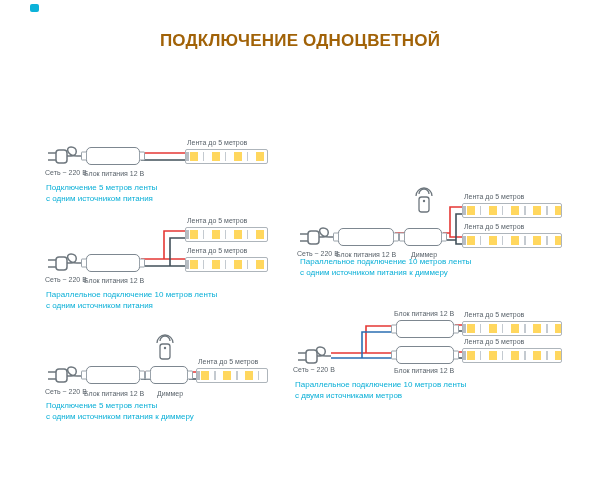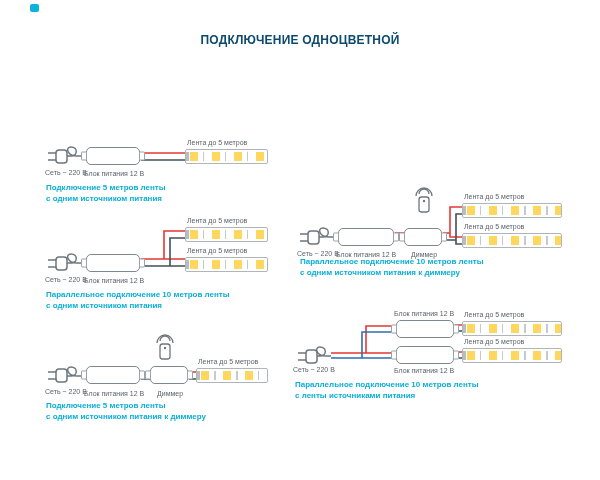--- a/index.html
+++ b/index.html
@@ -1,34 +1,34 @@
 <!DOCTYPE html>
 <html><head>
 <meta charset="utf-8">
 <style>
   html,body{margin:0;padding:0;background:#fff;}
   .page{position:relative;width:600px;height:480px;background:#ffffff;overflow:hidden;
         font-family:"Liberation Sans",sans-serif;}
   .corner-mark{position:absolute;left:30px;top:4px;width:9px;height:8px;background:#0cb2d9;border-radius:2px;}
-  .title{position:absolute;top:28px;left:0;width:100%;text-align:center;font-size:12px;
-         font-weight:700;color:#0c4a6e;line-height:25px;letter-spacing:0.2px;}
+  .title{position:absolute;top:28px;left:0;width:100%;text-align:center;font-size:17px;
+         font-weight:700;color:#a16207;line-height:25px;letter-spacing:0.2px;}
   .wires{position:absolute;left:0;top:0;}
   .box{position:absolute;background:#fff;border:1.5px solid #7d8790;border-radius:5px;box-sizing:border-box;}
   .box::before,.box::after{content:"";position:absolute;top:50%;transform:translateY(-50%);
          width:4px;height:7px;background:#fff;border:1.5px solid #9aa3ab;border-radius:1px;}
   .box::before{left:-6px;}
   .box::after{right:-6px;}
   .strip{position:absolute;height:15px;background-color:#fff;border:1px solid #aeb5bb;border-radius:2px;
          box-sizing:border-box;
          background-image:repeating-linear-gradient(90deg,transparent 0 4px,#ffd75e 4px 12px,
             transparent 12px 17px,#c4cad0 17px 18.5px,transparent 18.5px 22px);
          background-size:100% 9px;background-position:0 50%;background-repeat:no-repeat;}
   .strip::before{content:"";position:absolute;left:0;top:2px;bottom:2px;width:3px;background:#b7bdc3;}
   .lbl{position:absolute;font-size:7px;color:#59626a;white-space:nowrap;}
-  .caption{position:absolute;font-size:8px;line-height:10.5px;font-weight:700;color:#09afd7;white-space:nowrap;}
+  .caption{position:absolute;font-size:8px;line-height:10.5px;font-weight:400;color:#09afd7;white-space:nowrap;}
 </style>
 </head>
 <body>
 
 <div class="page">
 
   <div class="corner-mark"></div>
 
   <div class="title">
     <div>ПОДКЛЮЧЕНИЕ ОДНОЦВЕТНОЙ</div>
@@ -158,16 +158,16 @@
   <div class="box" style="left:396px;top:346px;width:58px;height:18px"></div>
   <div class="strip" style="left:462px;top:321px;width:100px"></div>
   <div class="strip" style="left:462px;top:348px;width:100px"></div>
   <div class="lbl" style="left:394px;top:310px">Блок питания 12 В</div>
   <div class="lbl" style="left:394px;top:367px">Блок питания 12 В</div>
   <div class="lbl" style="left:464px;top:311px">Лента до 5 метров</div>
   <div class="lbl" style="left:464px;top:338px">Лента до 5 метров</div>
   <div class="lbl" style="left:293px;top:366px">Сеть ~ 220 В</div>
   <div class="caption" style="left:295px;top:380px">
     <div>Параллельное подключение 10 метров ленты</div>
-    <div>с ленты источниками питания</div>
+    <div>с двумя источниками метров</div>
   </div>
 
 </div>
 
 </body></html>

